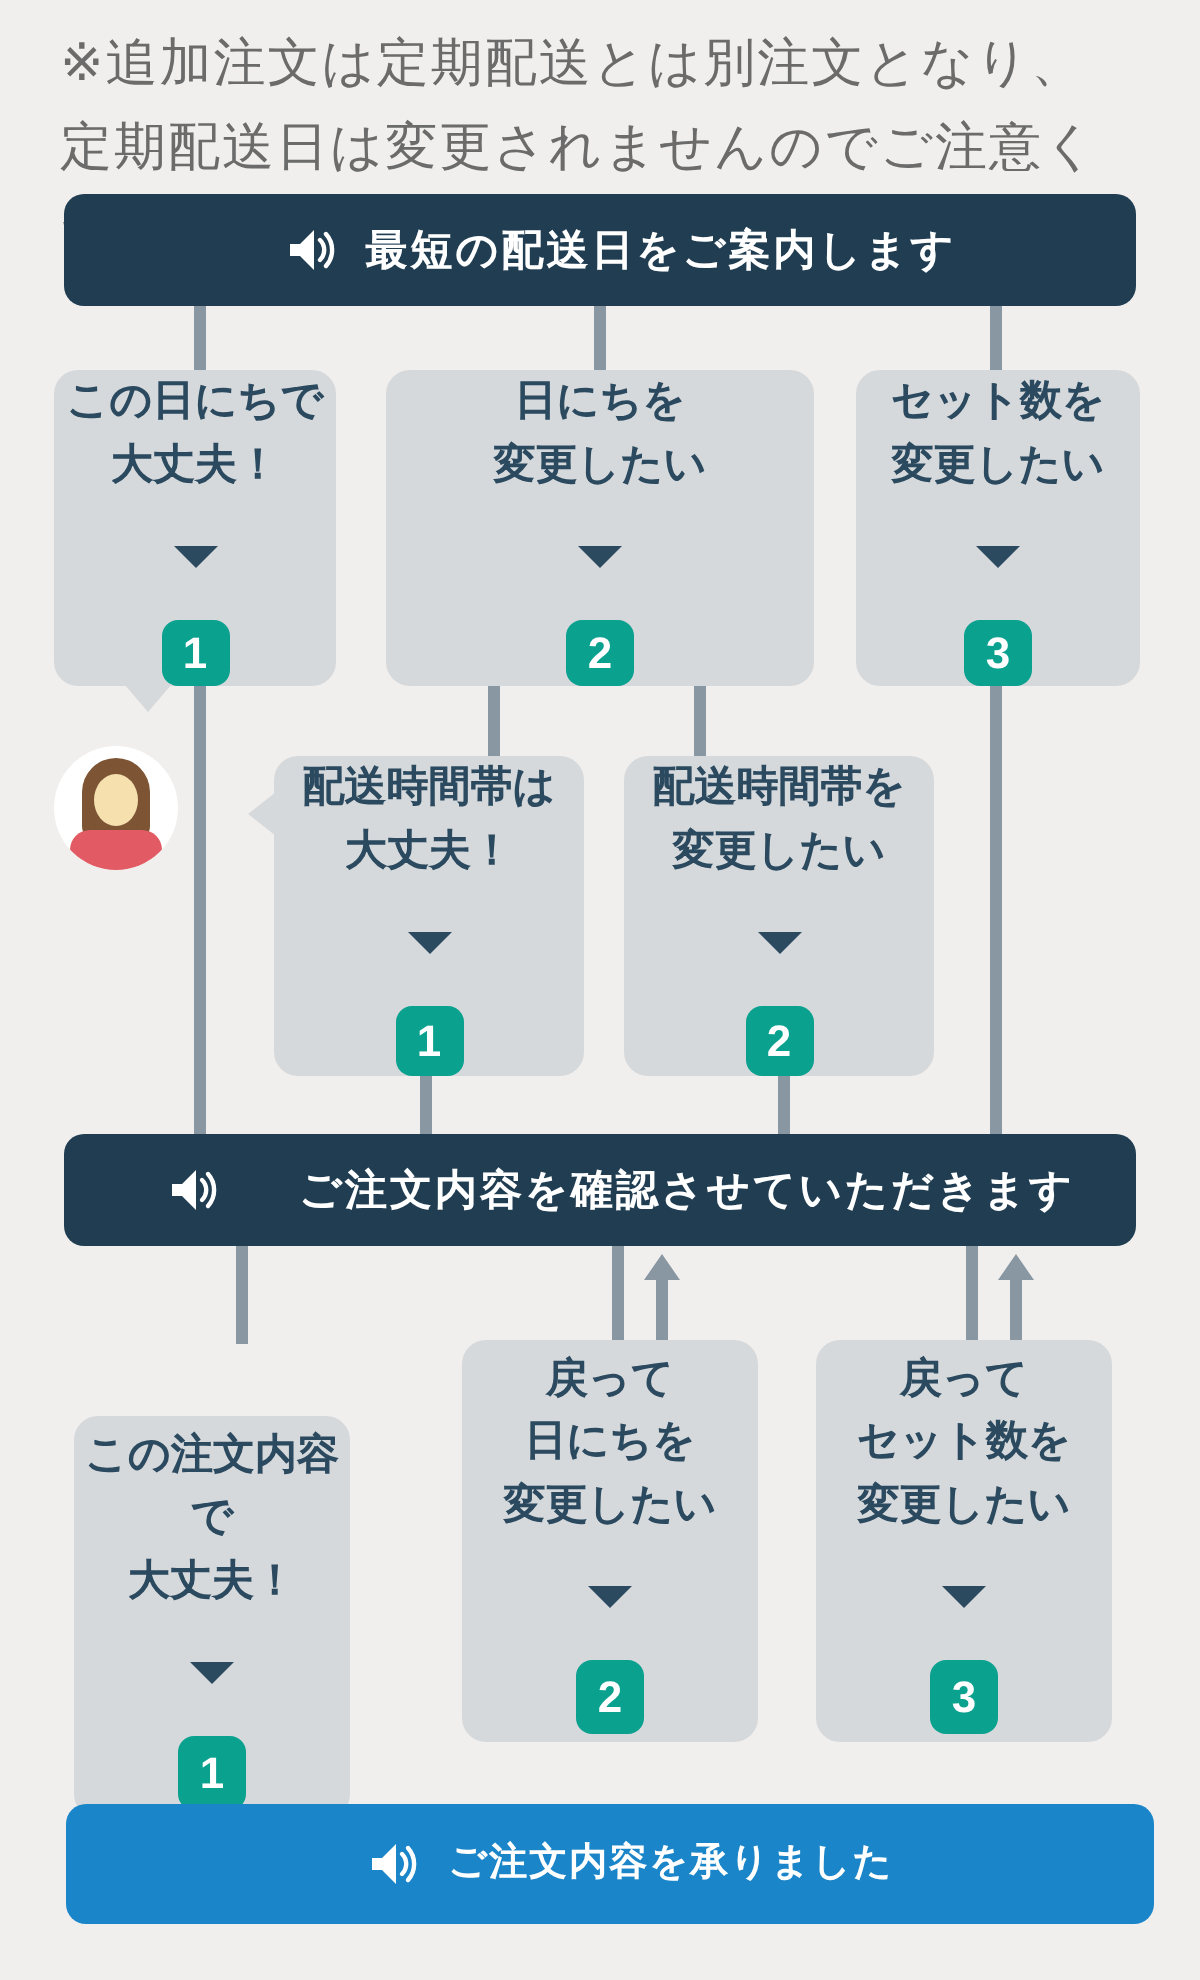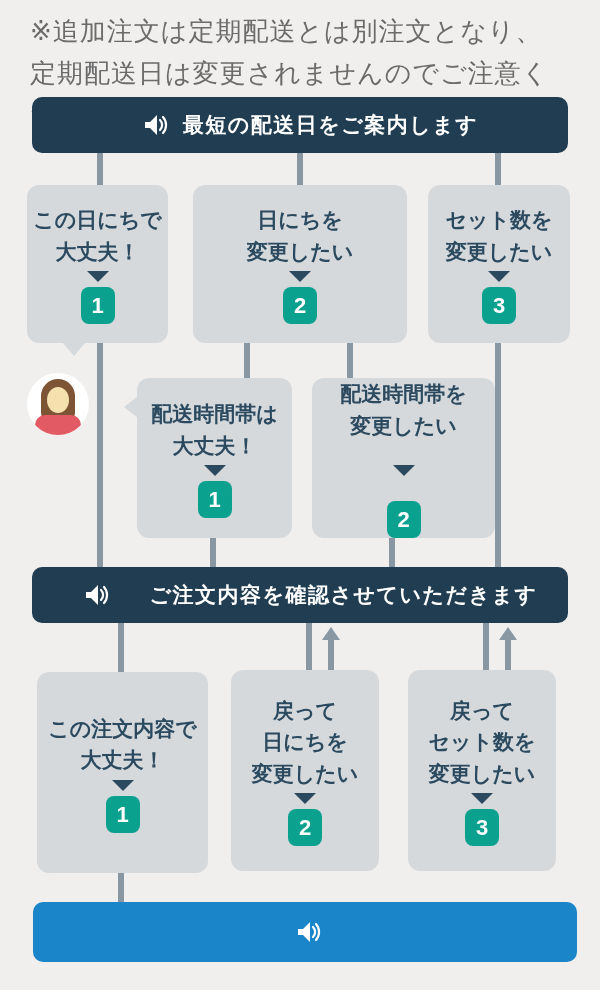--- a/index.html
+++ b/index.html
@@ -20,21 +20,21 @@
   .bar.navy{background:var(--navy);}
   .bar.blue{background:var(--blue);height:60px;left:33px;width:544px;}
   .bar .icon{display:flex;align-items:center;}
   .bar .two-line{font-size:19px;line-height:1.5;text-align:left;letter-spacing:1px;}
 
   .vline{position:absolute;width:6px;background:var(--conn);z-index:1;}
   .up-head{position:absolute;width:0;height:0;border-left:9px solid transparent;
            border-right:9px solid transparent;border-bottom:13px solid var(--conn);z-index:1;}
 
   .box{position:absolute;background:var(--box);border-radius:12px;z-index:2;
-       display:flex;flex-direction:column;align-items:center;justify-content:center;gap:1px;
+       display:flex;flex-direction:column;align-items:center;justify-content:center;gap:22px;
        color:var(--boxtext);font-weight:bold;font-size:21px;line-height:1.5;text-align:center;}
   .tri-down{width:0;height:0;border-left:11px solid transparent;border-right:11px solid transparent;
             border-top:11px solid var(--boxtext);margin-top:3px;}
   .badge{width:34px;height:37px;border-radius:8px;background:var(--badge);color:#fff;
          font-size:22px;font-weight:bold;display:flex;align-items:center;justify-content:center;margin-top:4px;}
 
   .tail-down{position:absolute;width:0;height:0;border-left:12px solid transparent;
              border-right:12px solid transparent;border-top:14px solid var(--box);z-index:2;}
   .tail-left{position:absolute;width:0;height:0;border-top:11px solid transparent;
              border-bottom:11px solid transparent;border-right:14px solid var(--box);z-index:2;}
@@ -108,38 +108,38 @@
     <div class="body"></div>
   </div>
 
   <div class="tail-left" style="left:124px;top:396px;"></div>
   <div class="box" style="left:137px;top:378px;width:155px;height:160px;justify-content:center;">
     <div><span>配送時間帯は</span><br><span>大丈夫！</span></div>
     <div class="tri-down"></div>
     <div class="badge">1</div>
   </div>
 
-  <div class="box" style="left:312px;top:378px;width:183px;height:160px;justify-content:space-between;">
+  <div class="box" style="left:312px;top:378px;width:155px;height:160px;justify-content:space-between;">
     <div><span>配送時間帯を</span><br><span>変更したい</span></div>
     <div class="tri-down"></div>
     <div class="badge">2</div>
   </div>
 
   <div class="bar navy" style="top:567px;gap:40px;">
     <span class="icon">
       <svg width="26" height="24" viewBox="0 0 26 24">
           <path d="M2 9h5l7-7v20l-7-7H2z" fill="#fff"></path>
           <path d="M17 7a7 7 0 0 1 0 10" stroke="#fff" stroke-width="2.2" fill="none" stroke-linecap="round"></path>
           <path d="M20 4a12 12 0 0 1 0 16" stroke="#fff" stroke-width="2.2" fill="none" stroke-linecap="round"></path>
         </svg>
     </span>
     <span>ご注文内容を確認させていただきます</span>
   </div>
 
-  <div class="box" style="left:37px;top:672px;width:171px;height:201px;">
+  <div class="box" style="left:37px;top:708px;width:138px;height:201px;">
     <div><span>この注文内容で</span><br><span>大丈夫！</span></div>
     <div class="tri-down"></div>
     <div class="badge">1</div>
   </div>
 
   <div class="box" style="left:231px;top:670px;width:148px;height:201px;">
     <div><span>戻って</span><br><span>日にちを</span><br><span>変更したい</span></div>
     <div class="tri-down"></div>
     <div class="badge">2</div>
   </div>
@@ -151,16 +151,16 @@
   </div>
 
   <div class="bar blue" style="top:902px;">
     <span class="icon">
       <svg width="26" height="24" viewBox="0 0 26 24">
           <path d="M2 9h5l7-7v20l-7-7H2z" fill="#fff"></path>
           <path d="M17 7a7 7 0 0 1 0 10" stroke="#fff" stroke-width="2.2" fill="none" stroke-linecap="round"></path>
           <path d="M20 4a12 12 0 0 1 0 16" stroke="#fff" stroke-width="2.2" fill="none" stroke-linecap="round"></path>
         </svg>
     </span>
-    <span class="two-line"><br></span>
+    <span class="two-line"><span>ご注文内容を承りました</span><br></span>
   </div>
 
 </div>
 
 </body></html>

